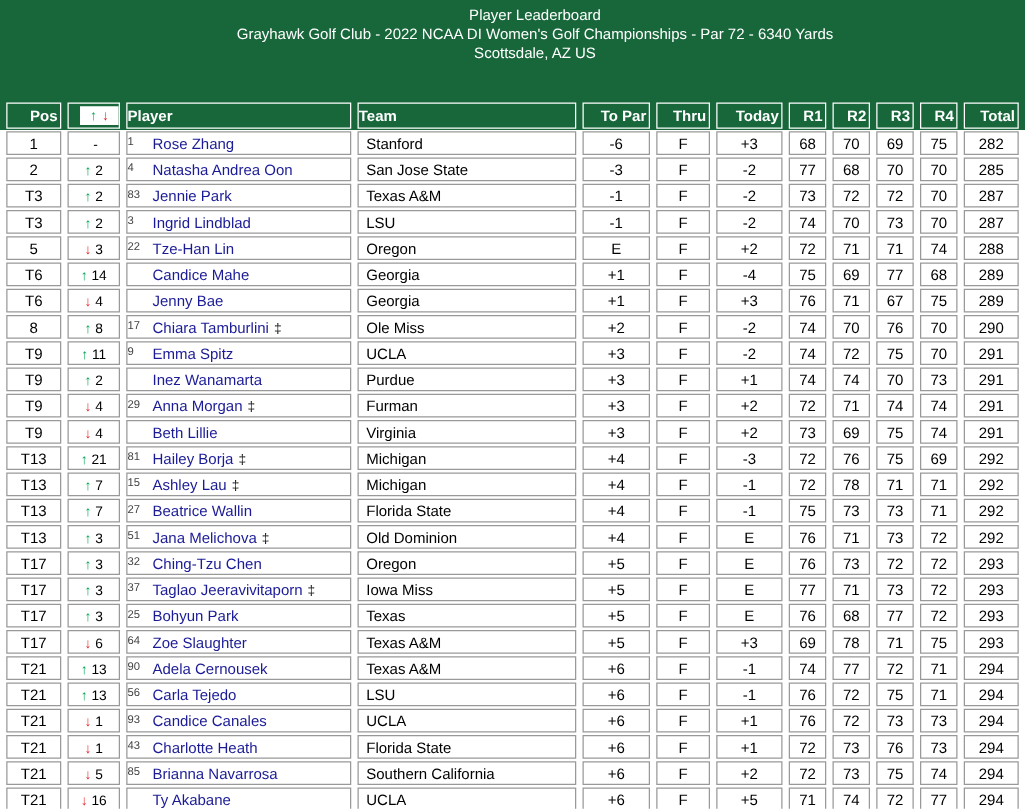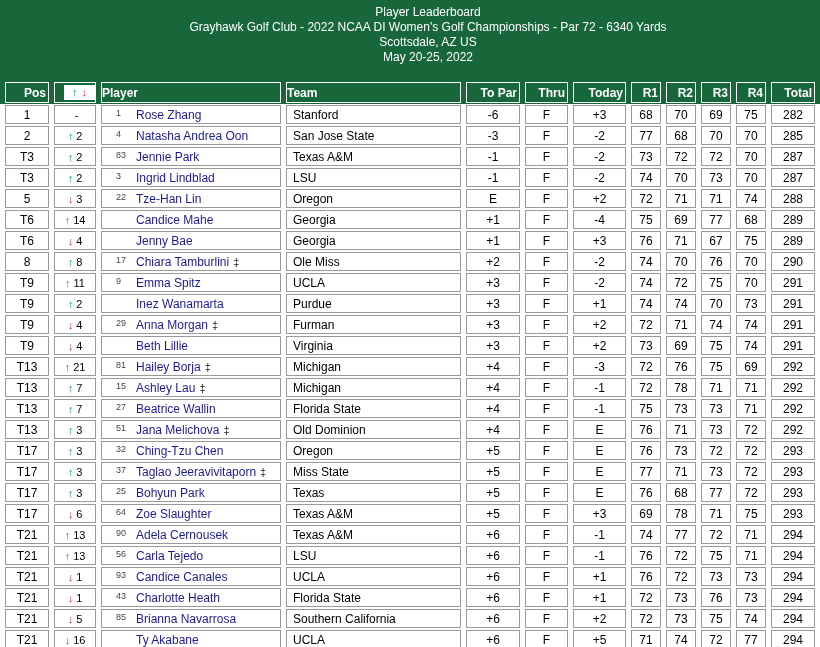--- a/index.html
+++ b/index.html
@@ -34,41 +34,40 @@
   .mv-box {
     display: inline-block; background: #ffffff; height: 15px;
     line-height: 14px; padding: 0 6px; vertical-align: middle;
   }
   td {
     background: #ffffff; border: 1px solid #999999; color: #000000;
     font-size: 12px; height: 19px; padding: 0 2px; text-align: center;
     vertical-align: middle;
   }
   td.l { text-align: left; padding: 0 2px 0 6px; }
-  td.player-td { padding-left: 14px; }
+  td.player-td { padding-left: 0; }
   .pnum {
     display: inline-block; width: 20px; font-size: 9px; color: #444444;
     vertical-align: 3px; text-align: left;
   }
   .pname { color: #1B1B96; cursor: pointer; }
   .dagger { color: #222222; margin-left: 4px; font-size: 11px; }
   .arrow { font-weight: bold; font-size: 11px; }
   .arrow.up { color: #00A651; }
   .arrow.down { color: #E3242B; }
   .mv-box .arrow { margin: 0 2px; }
   .moven { font-size: 11px; margin-left: 3px; color: #000000; }
 </style>
 </head>
 <body>
 
 <div class="banner">
   <div class="bl">Player Leaderboard</div>
   <div class="bl">Grayhawk Golf Club - 2022 NCAA DI Women's Golf Championships - Par 72 - 6340 Yards</div>
   <div class="bl">Scottsdale, AZ US</div>
-  <div class="bl">May 20-25, 2022</div>
 </div>
 
 <div class="table-wrap">
   <table>
     <colgroup>
       <col style="width:44px">
         <col style="width:42px">
         <col style="width:180px">
         <col style="width:175px">
       <col style="width:54px">
@@ -332,21 +331,21 @@
     <td>76</td>
     <td>73</td>
     <td>72</td>
     <td>72</td>
     <td>293</td>
   </tr>
         <tr>
     <td>T17</td>
     <td><span class="arrow up">↑</span><span class="moven">3</span></td>
     <td class="l player-td"><span class="pnum">37</span><span class="pname">Taglao Jeeravivitaporn</span><span class="dagger">‡</span></td>
-    <td class="l">Miss State</td>
+    <td class="l">Iowa Miss</td>
     <td>+5</td>
     <td>F</td>
     <td>E</td>
     <td>77</td>
     <td>71</td>
     <td>73</td>
     <td>72</td>
     <td>293</td>
   </tr>
         <tr>

